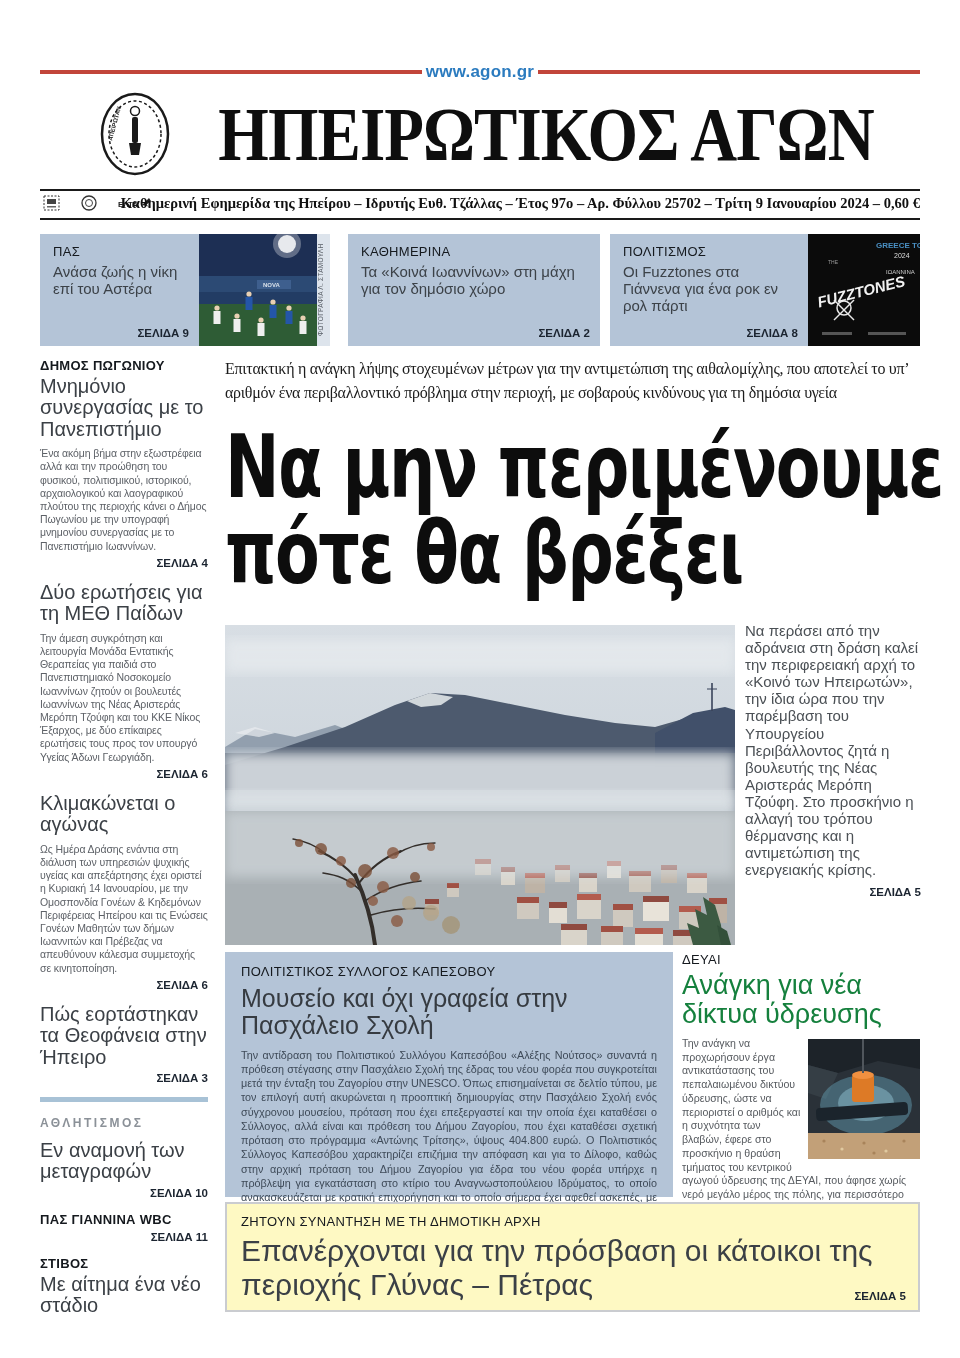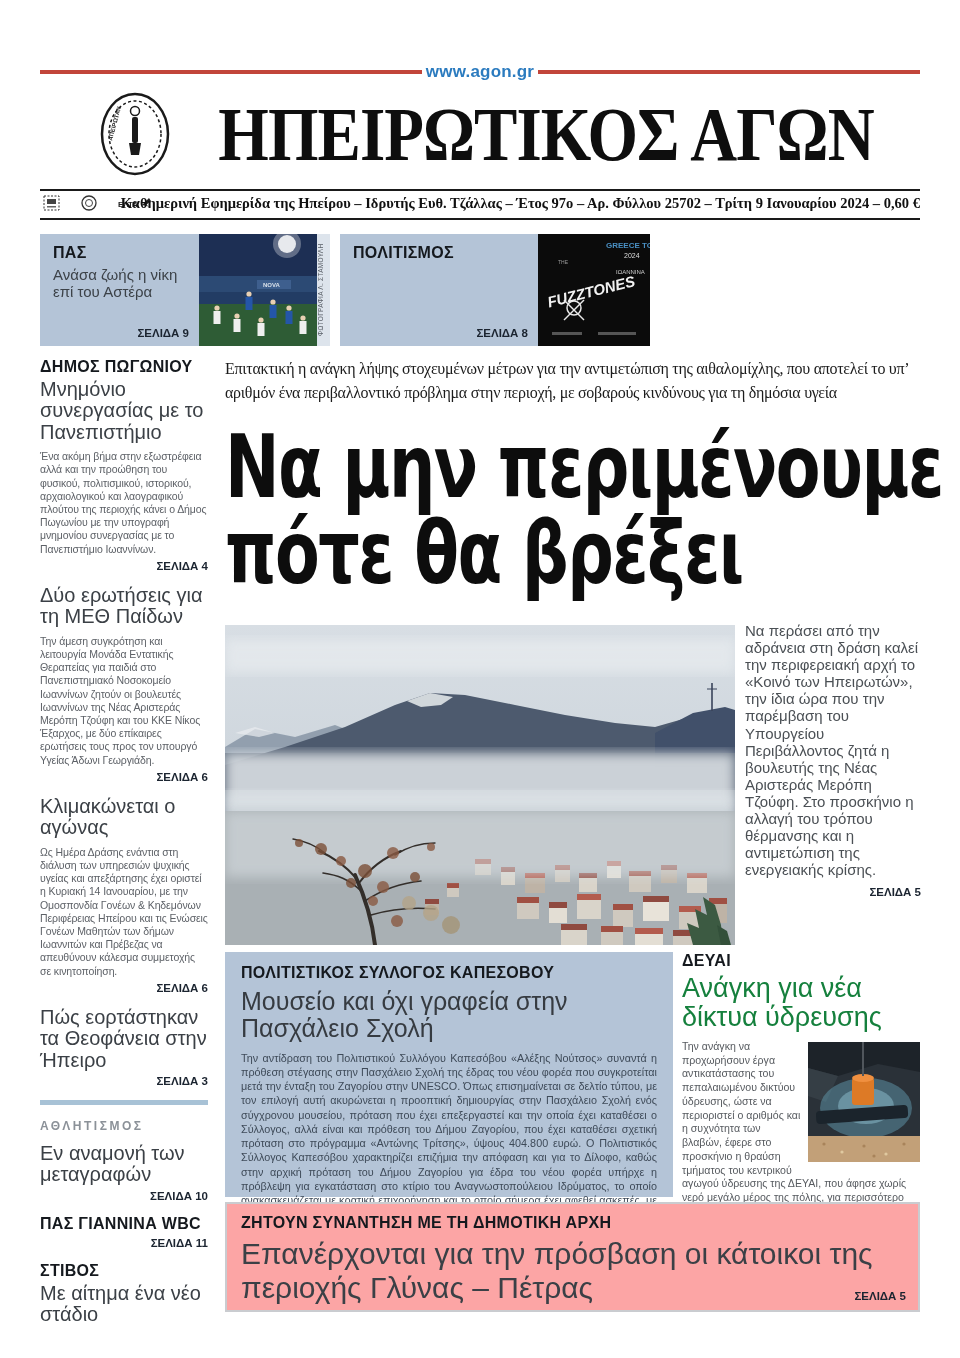--- a/index.html
+++ b/index.html
@@ -22,31 +22,31 @@
            border-top:2px solid #1a1a1a;border-bottom:2px solid #1a1a1a;}
   .postal-icons{position:absolute;left:3px;top:4px;display:flex;gap:21px;align-items:center;text-decoration:underline;}
   .infotext{position:absolute;left:0;right:0;top:4px;text-align:right;
             font-family:"Liberation Serif",serif;font-weight:700;font-size:14.5px;color:#111;}
 
   
   .teasers{position:absolute;left:40px;top:234px;height:112px;display:flex;}
   .teaser{background:#b4c4d7;position:relative;display:flex;height:112px;box-sizing:border-box;}
   .t1{width:290px;} .t2{width:252px;margin-left:18px;} .t3{width:310px;margin-left:10px;}
   .t-text{flex:1;padding:10px 10px 8px 13px;position:relative;}
-  .kicker{font-size:16px;font-weight:bold;color:#15191e;letter-spacing:.3px;}
+  .kicker{font-size:13px;font-weight:normal;color:#15191e;letter-spacing:.3px;}
   .t-title{font-size:15px;color:#3c4248;line-height:1.13;margin-top:5px;}
   .t-page{position:absolute;right:10px;bottom:7px;font-size:11.5px;font-weight:bold;color:#1b2430;}
   .t-photo{flex:0 0 auto;}
   .credit{width:13px;background:#dde4ec;writing-mode:vertical-rl;transform:rotate(180deg);
           font-size:6.5px;color:#5a6068;text-align:center;letter-spacing:.3px;overflow:hidden;}
 
   
   .sidebar{position:absolute;left:40px;top:358px;width:168px;}
   .sb-item{margin-bottom:13px;}
-  .sb-kicker{font-size:16px;font-weight:bold;color:#15191e;margin-bottom:3px;letter-spacing:.3px;}
+  .sb-kicker{font-size:13px;font-weight:bold;color:#15191e;margin-bottom:3px;letter-spacing:.3px;}
   .sb-title{font-size:20px;color:#3b4046;line-height:1.07;}
   .sb-body{font-size:10.5px;color:#5d6167;line-height:1.26;margin-top:7px;letter-spacing:-.1px;}
   .sb-page{font-size:11.5px;font-weight:bold;color:#1b2430;text-align:right;margin-top:4px;}
   .divider{height:5px;background:#a8c2d6;margin:4px 0 14px;}
   .section-hdr{font-size:12px;font-weight:bold;color:#8b9198;letter-spacing:2.5px;margin:2px 0 10px;}
 
   
   .intro{position:absolute;left:225px;top:357px;width:700px;font-family:"Liberation Serif",serif;
          font-size:16px;letter-spacing:-.3px;line-height:1.5;color:#1c1c1c;}
   .headline{position:absolute;left:225px;top:424px;width:700px;color:#0d0d0d;
@@ -65,21 +65,21 @@
   .kap-page{font-size:11.5px;font-weight:bold;color:#1b2430;text-align:right;margin-top:6px;}
 
   
   .deyai{position:absolute;left:682px;top:952px;width:238px;height:245px;}
   .dy-title{font-size:27px;color:#15803d;line-height:1.07;margin:4px 0 8px;}
   .dy-photo{float:right;width:112px;height:120px;margin:2px 0 4px 7px;}
   .dy-body{font-size:10.6px;color:#565a5f;line-height:1.3;}
   .dy-page{clear:both;font-size:11.5px;font-weight:bold;color:#1b2430;text-align:right;margin-top:4px;}
 
   
-  .glynas{position:absolute;left:225px;top:1202px;width:695px;height:110px;background:#fca5a5;
+  .glynas{position:absolute;left:225px;top:1202px;width:695px;height:110px;background:#fef9c3;
           border:2px solid #caccd0;box-sizing:border-box;padding:10px 14px;}
   .gl-title{font-size:30px;color:#3b4046;line-height:1.12;margin-top:5px;}
   .gl-page{position:absolute;right:12px;bottom:8px;font-size:11.5px;font-weight:bold;color:#1b2430;}
 </style>
 </head>
 <body>
 
 <div class="page">
 
   <div class="toprule">
@@ -152,24 +152,32 @@
             <rect x="46.5" y="63" width="7" height="13" fill="#2456a8"></rect>
           <circle cx="74" cy="68" r="2.6" fill="#e9d0b3"></circle>
             <rect x="70.5" y="71" width="7" height="13" fill="#2456a8"></rect>
           <circle cx="90" cy="74" r="2.6" fill="#e9d0b3"></circle>
             <rect x="86.5" y="77" width="7" height="13" fill="#2456a8"></rect>
         </g>
       </svg>
       <div class="credit">ΦΩΤΟΓΡΑΦΙΑ Λ. ΣΤΑΜΟΥΛΗ</div>
     </div>
 
+    <div class="teaser t2">
+      <div class="t-text">
+        <div class="kicker">ΚΑΘΗΜΕΡΙΝΑ</div>
+        <div class="t-title">Τα «Κοινά Ιωαννίνων» στη μάχη για τον δημόσιο χώρο</div>
+        <div class="t-page">ΣΕΛΙΔΑ 2</div>
+      </div>
+    </div>
 
     <div class="teaser t3">
       <div class="t-text">
         <div class="kicker">ΠΟΛΙΤΙΣΜΟΣ</div>
+        <div class="t-title">Οι Fuzztones στα Γιάννενα για ένα ροκ εν ρολ πάρτι</div>
         <div class="t-page">ΣΕΛΙΔΑ 8</div>
       </div>
       <svg class="t-photo" width="112" height="112" viewBox="0 0 112 112">
         <rect width="112" height="112" fill="#0b0b0b"></rect>
         <text x="20" y="30" font-size="5" fill="#9a9a9a">THE</text>
         <text x="8" y="62" font-size="15" font-weight="bold" font-style="italic" fill="#f2f2f2" transform="rotate(-14 56 56)">FUZZTONES</text>
         <text x="68" y="14" font-size="8" font-weight="bold" fill="#4a90c4">GREECE TOUR</text>
         <text x="86" y="24" font-size="7" fill="#dddddd">2024</text>
         <text x="78" y="40" font-size="6" fill="#cccccc">ΙΩΑΝΝΙΝΑ</text>
         <circle cx="36" cy="74" r="7" fill="none" stroke="#e8e8e8" stroke-width="1.5"></circle>

